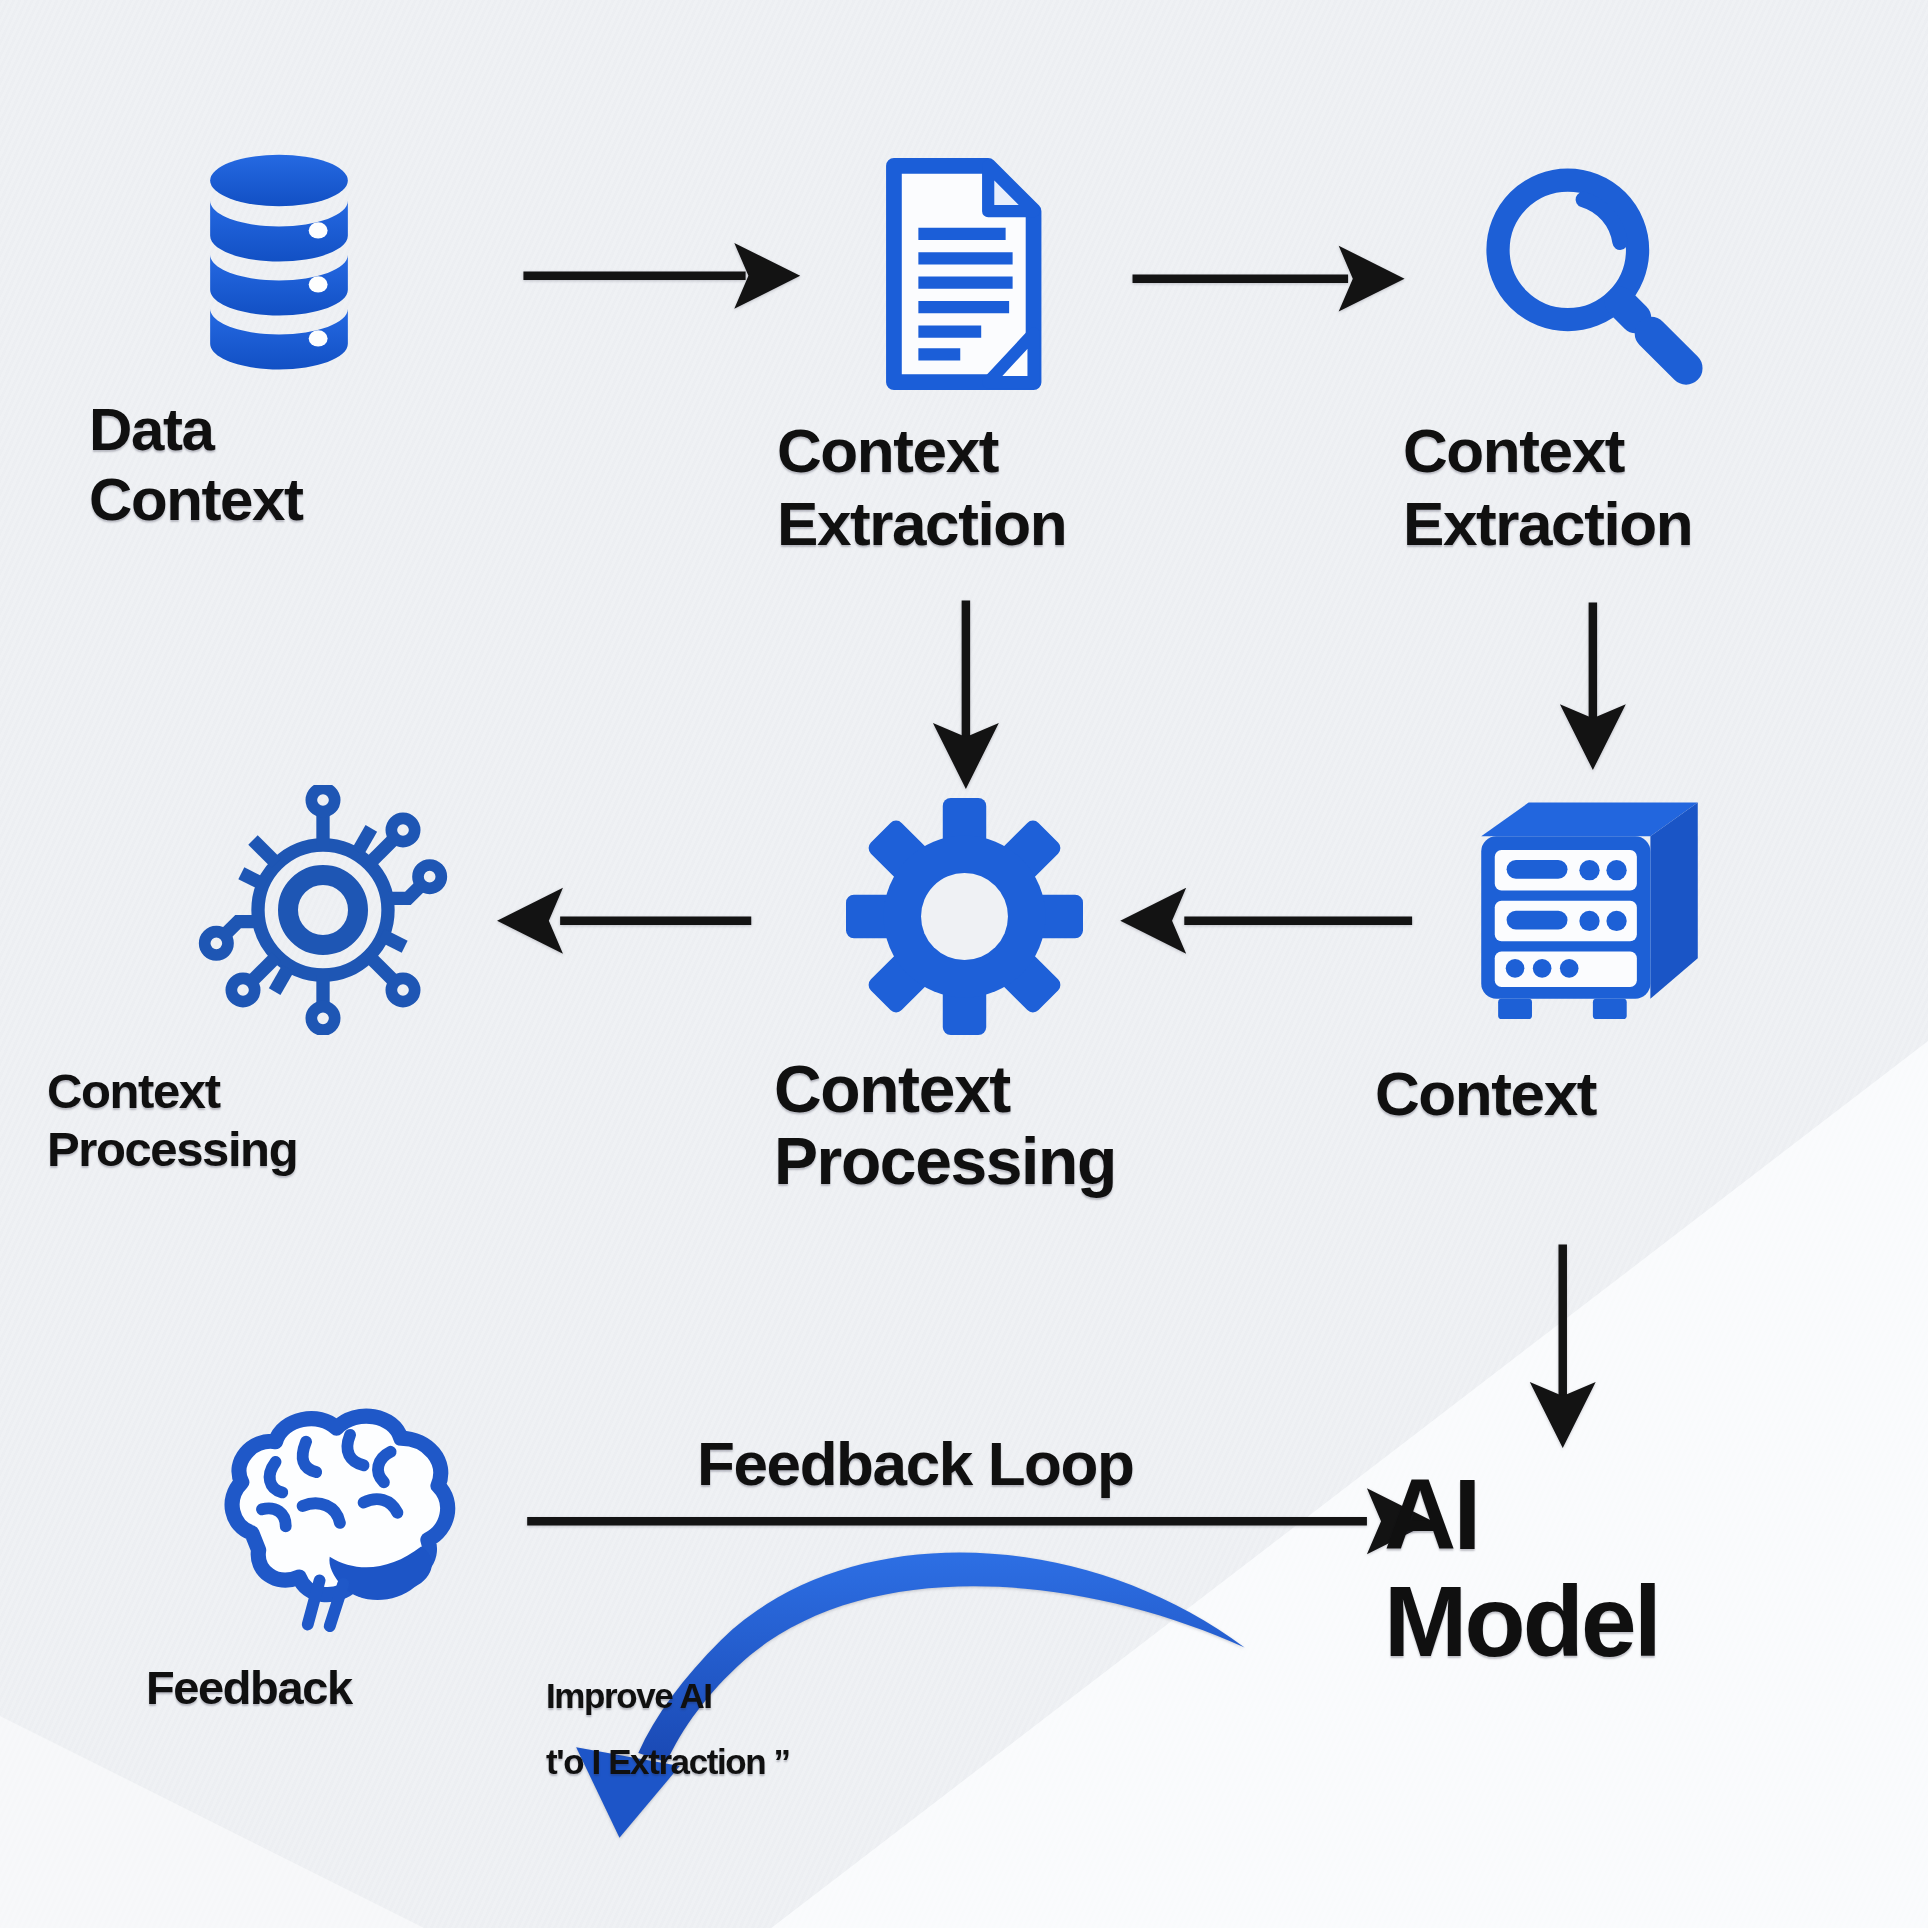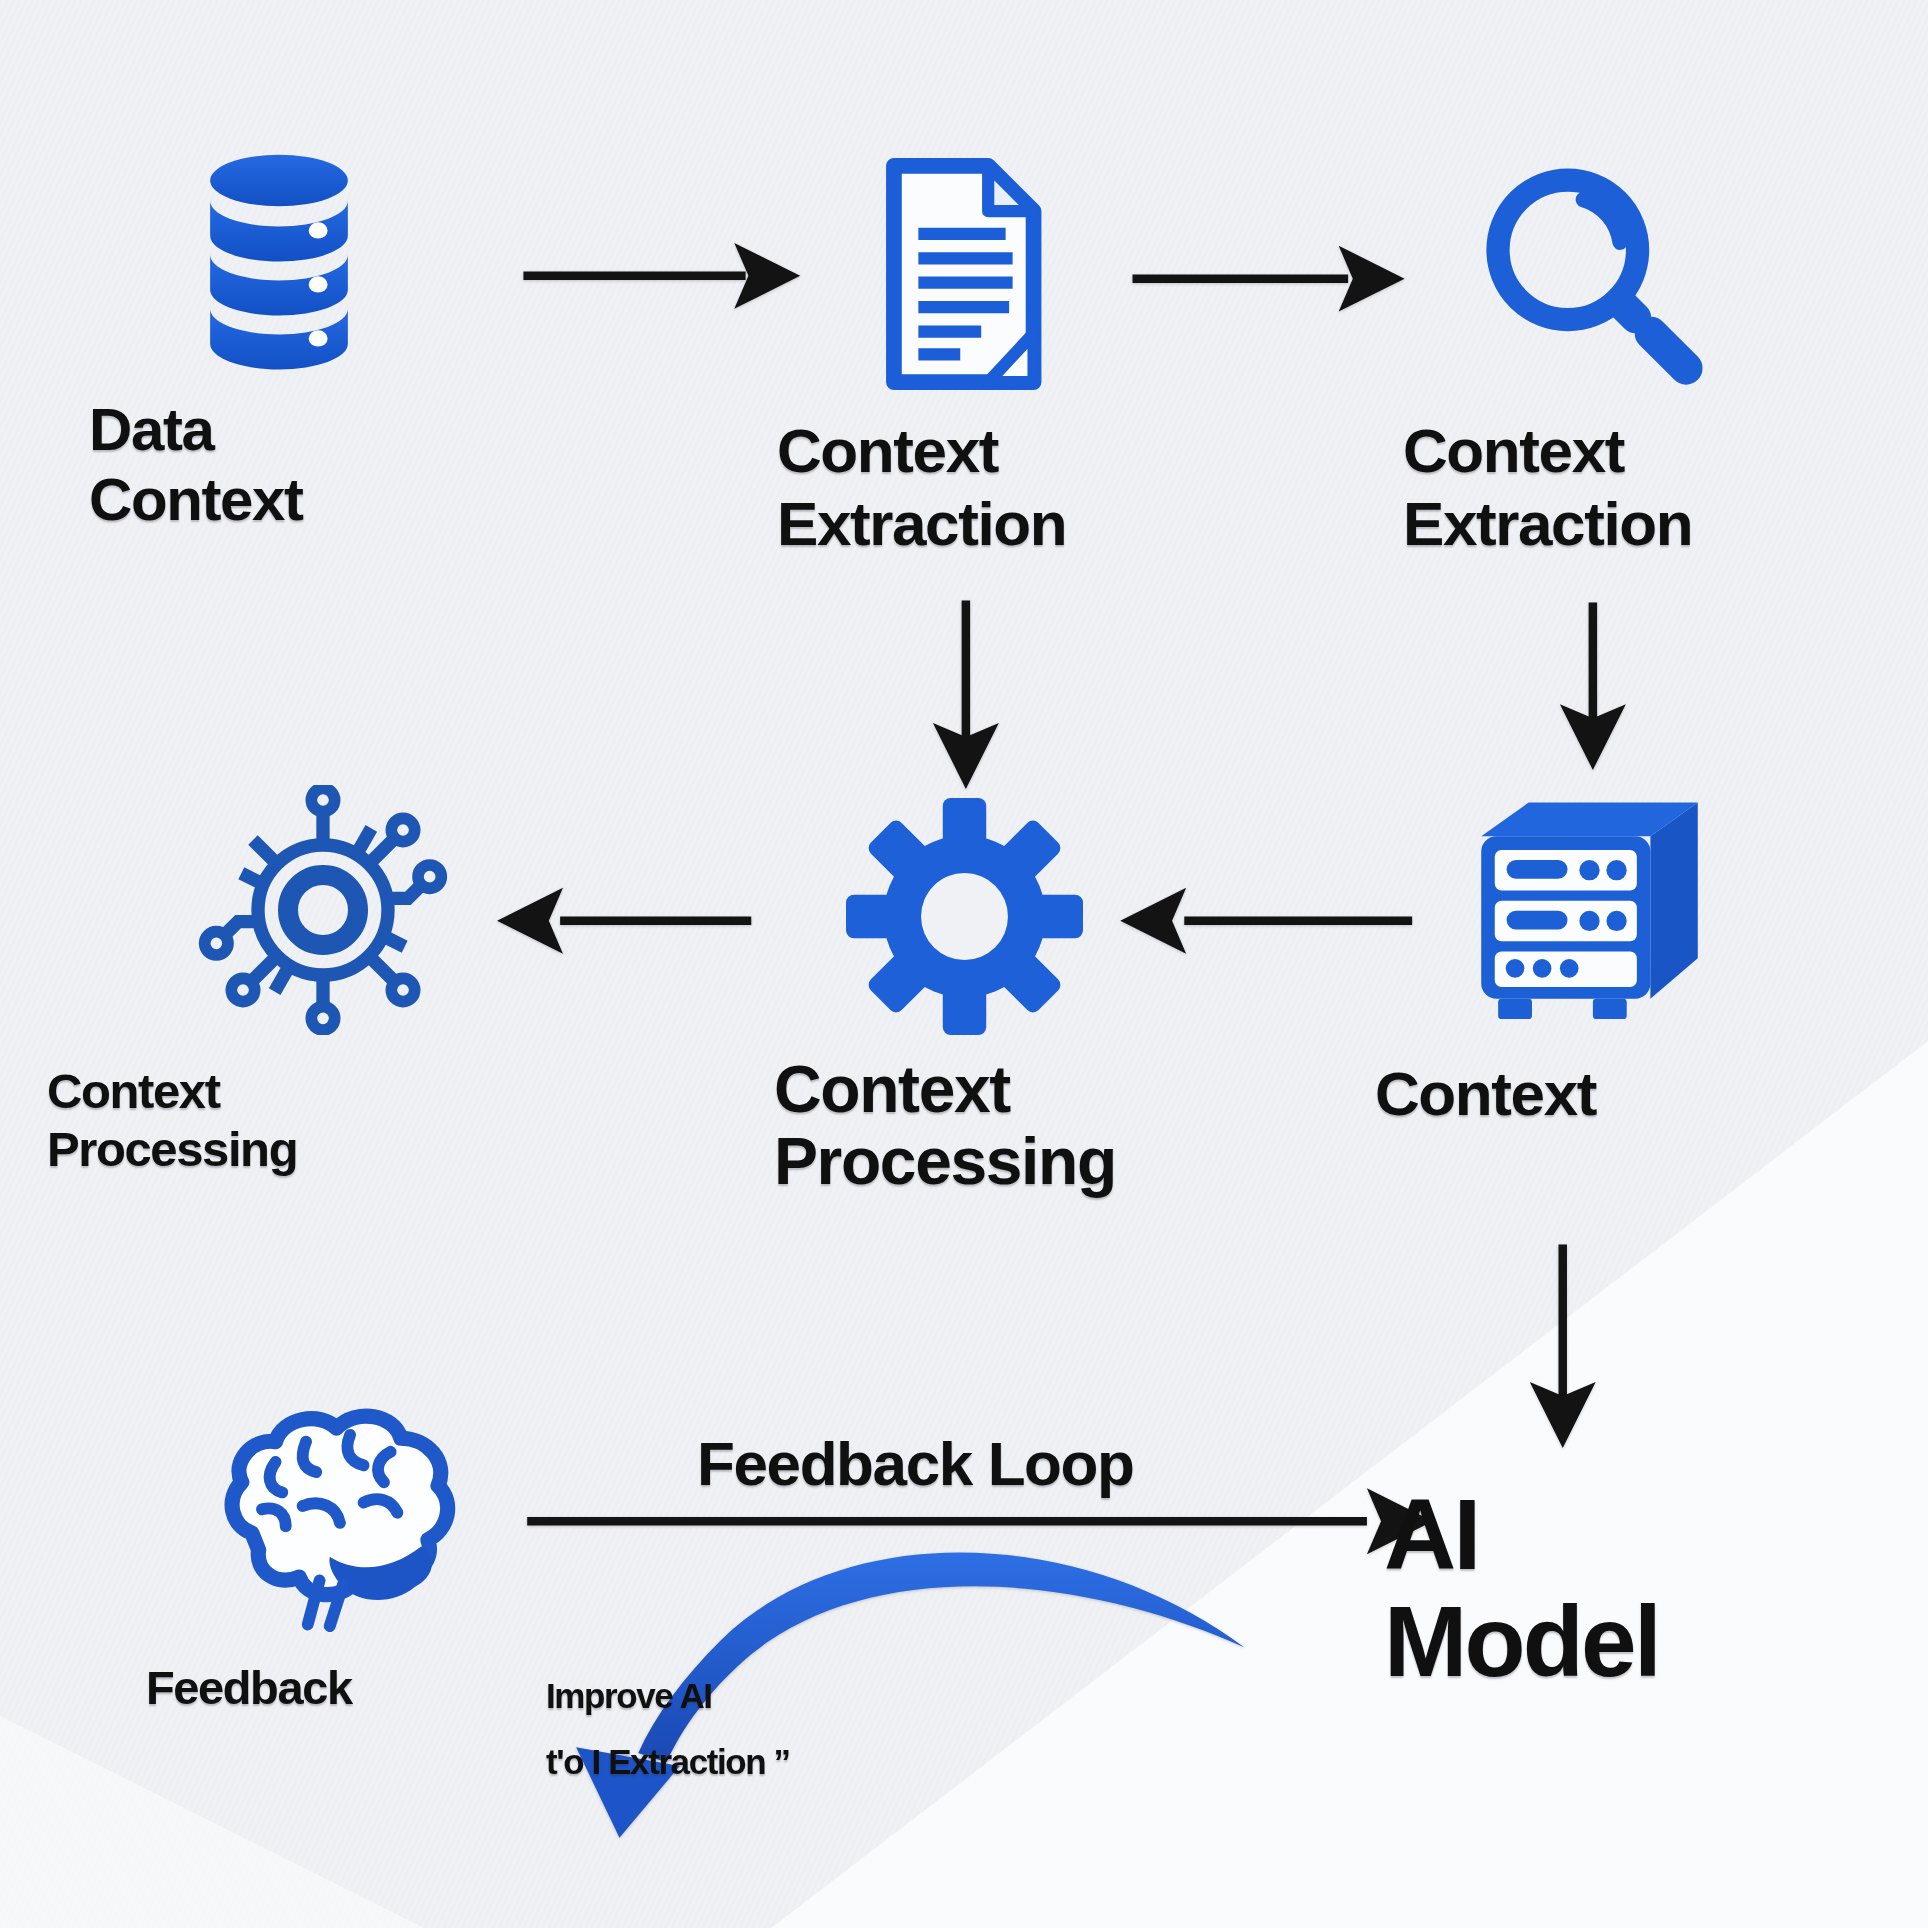--- a/index.html
+++ b/index.html
@@ -35,21 +35,21 @@
   #n3-icon{left:196px;top:785px;width:254px;height:250px;}
   #n3-label{left:47px;top:1062px;width:377px;font-size:49px;line-height:58px;}
   #n4-icon{left:846px;top:798px;width:237px;height:237px;}
   #n4-label{left:774px;top:1053px;width:377px;font-size:66px;line-height:72px;}
   #n5-icon{left:1471px;top:789px;width:237px;height:247px;}
   #n5-label{left:1375px;top:1057px;width:377px;font-size:62px;line-height:74px;}
   
   #n6-icon{left:196px;top:1401px;width:281px;height:237px;}
   #n6-label{left:146px;top:1652px;width:377px;font-size:47px;line-height:72px;}
   #feedback-header{left:697px;top:1435px;width:603px;font-size:62px;line-height:58px;}
-  #ai-model{left:1384px;top:1461px;width:377px;font-size:100px;line-height:107px;letter-spacing:-2.8px;margin-top:20px;}
+  #ai-model{left:1384px;top:1461px;width:377px;font-size:100px;line-height:107px;letter-spacing:-2.8px;}
   #improve-text{left:546px;top:1663px;width:621px;font-size:35px;line-height:66px;}
 </style>
 </head>
 <body>
 
 <div class="canvas">
   <div class="diag1"></div>
   <div class="diag2"></div>
 
   <svg class="arrow-layer" viewBox="0 0 2048 2048">

